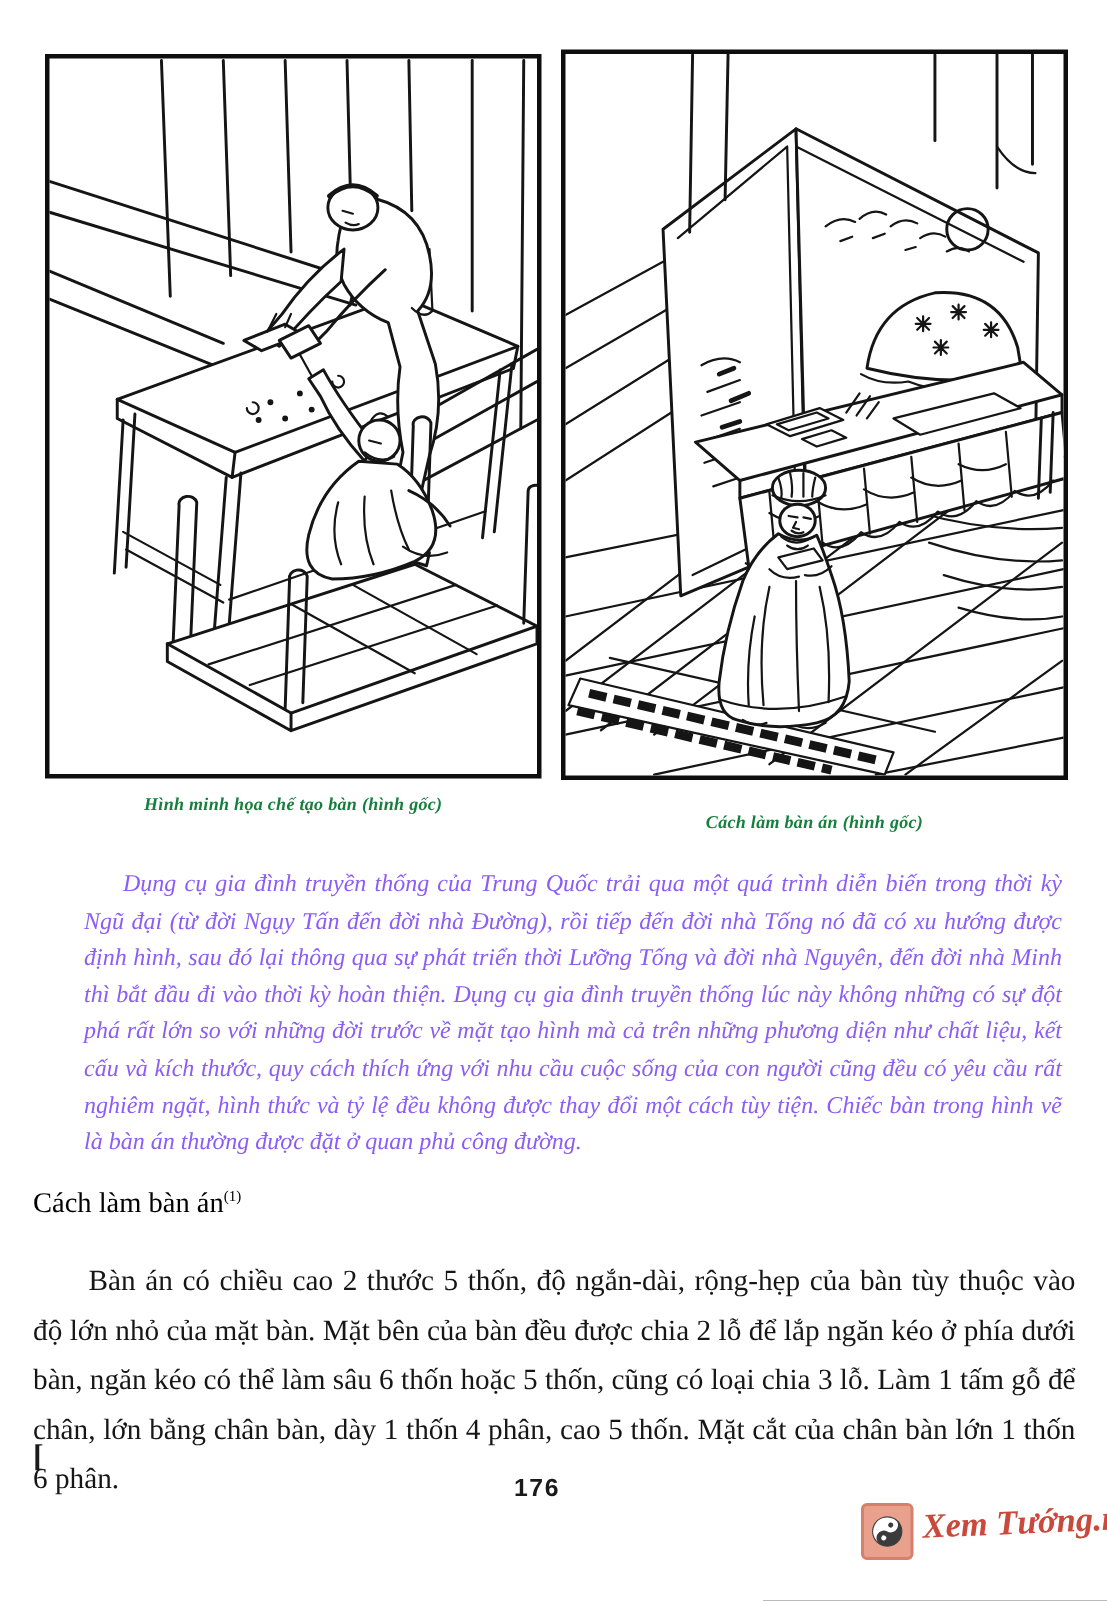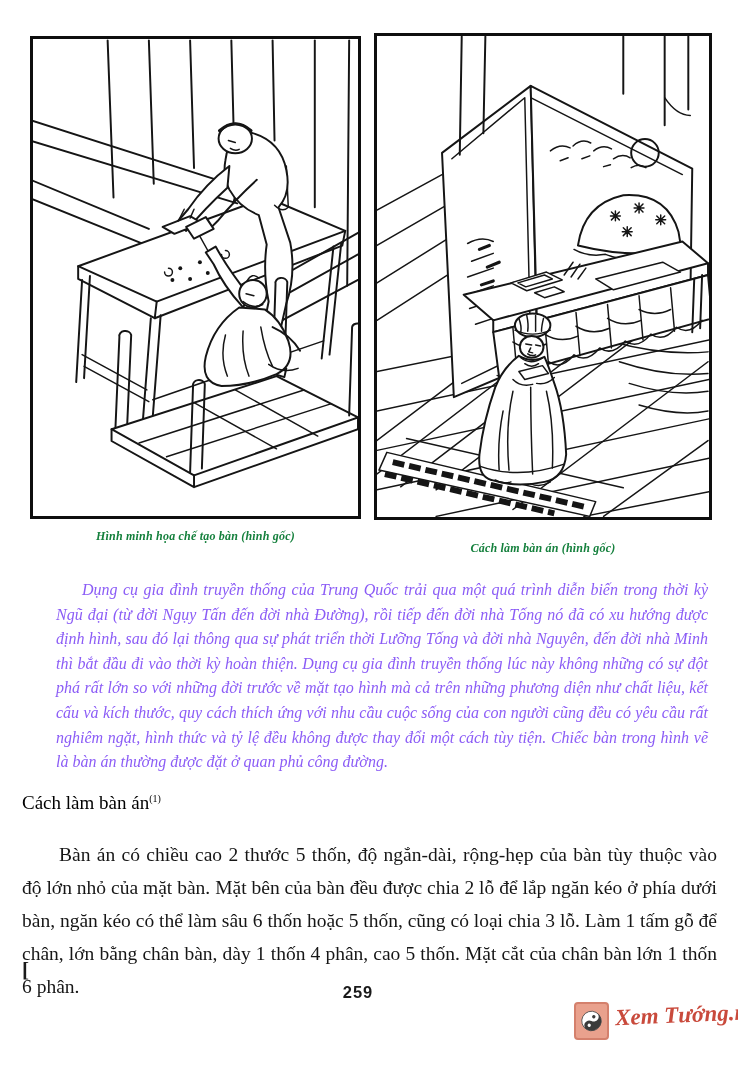--- a/index.html
+++ b/index.html
@@ -211,21 +211,21 @@
   <div class="caption caption-right">Cách làm bàn án (hình gốc)</div>
 
   <p class="intro">Dụng cụ gia đình truyền thống của Trung Quốc trải qua một quá trình diễn biến trong thời kỳ Ngũ đại (từ đời Ngụy Tấn đến đời nhà Đường), rồi tiếp đến đời nhà Tống nó đã có xu hướng được định hình, sau đó lại thông qua sự phát triển thời Lưỡng Tống và đời nhà Nguyên, đến đời nhà Minh thì bắt đầu đi vào thời kỳ hoàn thiện. Dụng cụ gia đình truyền thống lúc này không những có sự đột phá rất lớn so với những đời trước về mặt tạo hình mà cả trên những phương diện như chất liệu, kết cấu và kích thước, quy cách thích ứng với nhu cầu cuộc sống của con người cũng đều có yêu cầu rất nghiêm ngặt, hình thức và tỷ lệ đều không được thay đổi một cách tùy tiện. Chiếc bàn trong hình vẽ là bàn án thường được đặt ở quan phủ công đường.</p>
 
   <h2 class="section-heading"><span>Cách làm bàn án</span><sup>(1)</sup></h2>
 
   <p class="body-text">Bàn án có chiều cao 2 thước 5 thốn, độ ngắn-dài, rộng-hẹp của bàn tùy thuộc vào độ lớn nhỏ của mặt bàn. Mặt bên của bàn đều được chia 2 lỗ để lắp ngăn kéo ở phía dưới bàn, ngăn kéo có thể làm sâu 6 thốn hoặc 5 thốn, cũng có loại chia 3 lỗ. Làm 1 tấm gỗ để chân, lớn bằng chân bàn, dày 1 thốn 4 phân, cao 5 thốn. Mặt cắt của chân bàn lớn 1 thốn 6 phân.</p>
 
   <div class="stray-bracket">[</div>
 
-  <div class="page-number">259</div>
+  <div class="page-number">176</div>
 
   <div class="watermark">
     <span class="wm-badge" style="background: rgb(233, 161, 141); border-color: rgb(212, 128, 108);">
       <svg viewBox="0 0 36 36">
         <g transform="rotate(28 18 18)">
           <circle cx="18" cy="18" r="13" fill="#ffffff" stroke="#444444" stroke-width="1"></circle>
           <path d="M18,5 A13,13 0 0 1 18,31 A6.5,6.5 0 0 1 18,18 A6.5,6.5 0 0 0 18,5 Z" fill="#3b3b3b"></path>
           <circle cx="18" cy="11.5" r="2.2" fill="#3b3b3b"></circle>
           <circle cx="18" cy="24.5" r="2.2" fill="#ffffff"></circle>
         </g>

